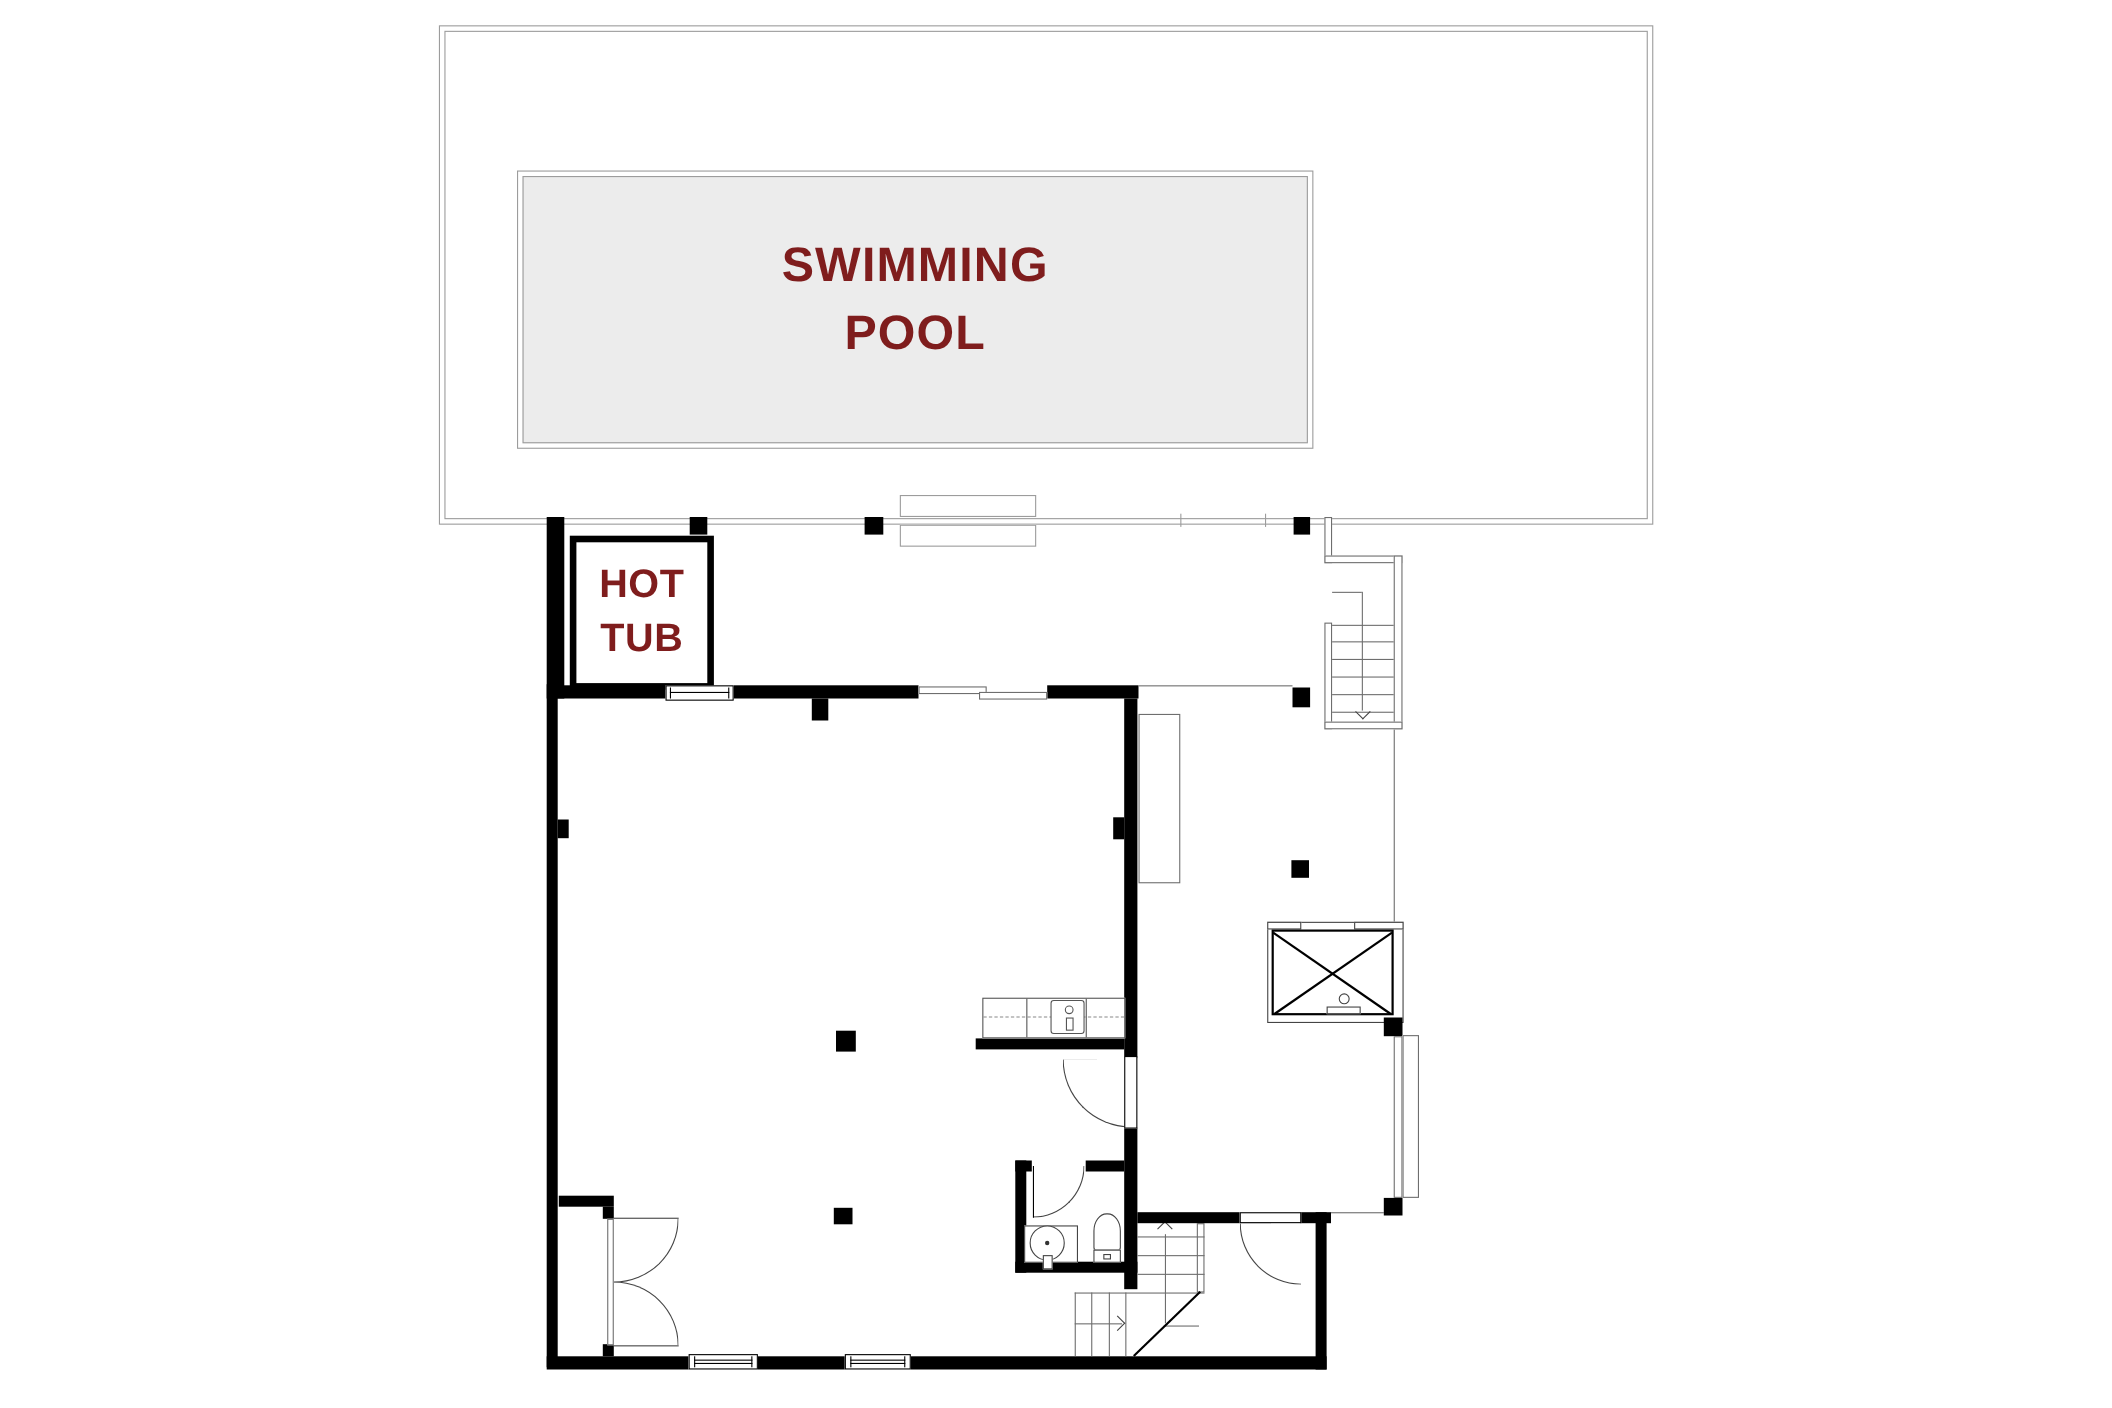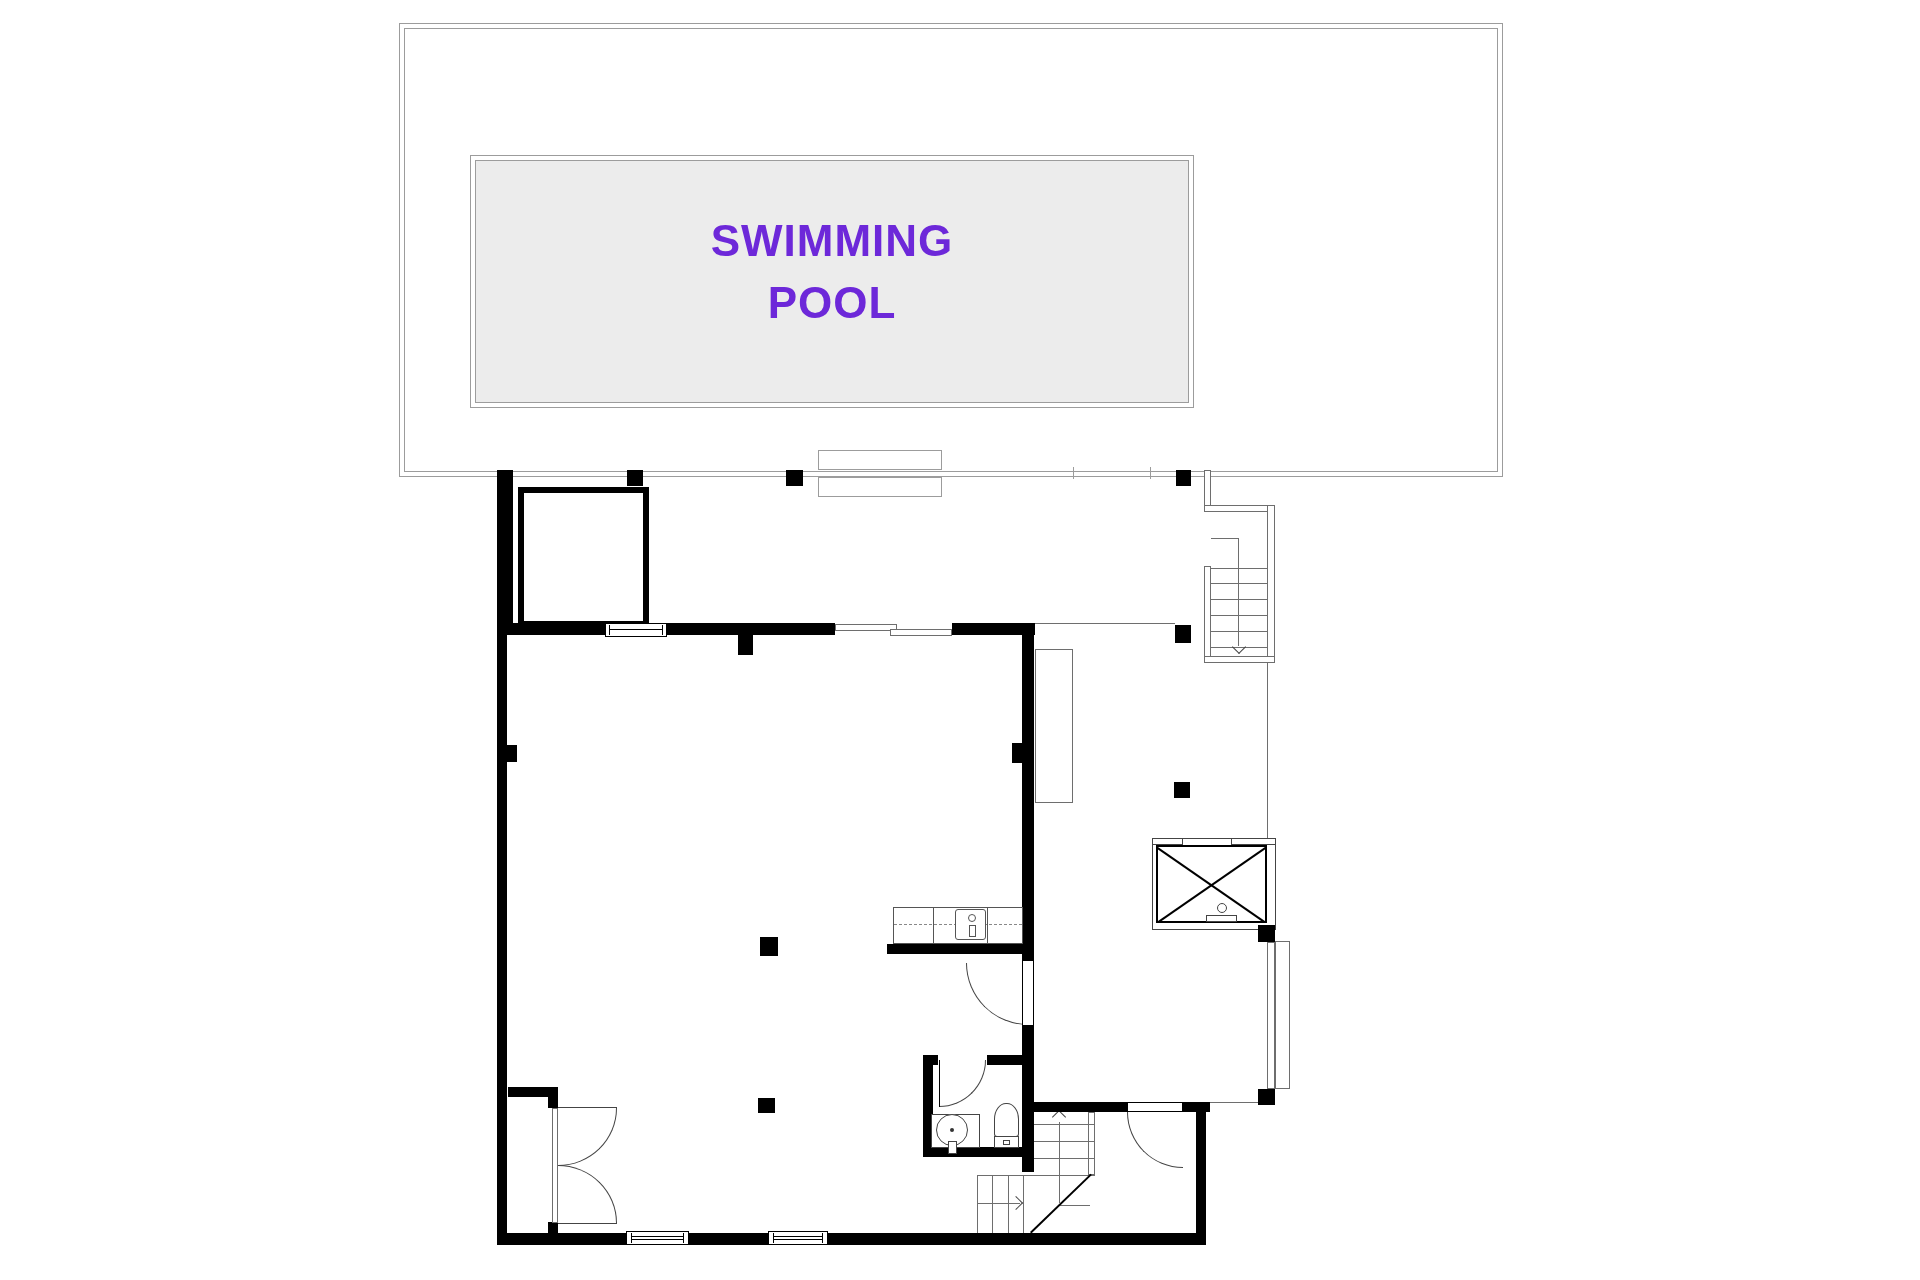--- a/index.html
+++ b/index.html
@@ -9,21 +9,21 @@
   .post{position:absolute;background:#000;}
   .line{position:absolute;background:#6e6e6e;}
   .gline{position:absolute;background:#9c9c9c;}
   .box{position:absolute;border:1px solid #6e6e6e;background:#fff;box-sizing:border-box;}
   .gbox{position:absolute;border:1px solid #9c9c9c;background:transparent;box-sizing:border-box;}
   .wbox{position:absolute;border:1px solid #000;background:#fff;box-sizing:border-box;}
   .fix{position:absolute;border:1px solid #444;background:#fff;box-sizing:border-box;}
   .arc{position:absolute;box-sizing:border-box;border:0 solid #444;}
   .tdiag{position:absolute;height:1.6px;background:#000;transform-origin:0 0;}
   .ah{position:absolute;width:9px;height:9px;border-left:1.6px solid #444;border-top:1.6px solid #444;background:transparent;}
-  .label{position:absolute;font-weight:600;color:#6d28d9;text-align:center;
+  .label{position:absolute;font-weight:600;color:#7f1d1d;text-align:center;
          white-space:pre-line;letter-spacing:1px;}
   .lbl-pool{font-size:44px;line-height:62px;}
   .lbl-game{font-size:46px;line-height:60px;}
   .lbl-hot{font-size:36px;line-height:49px;letter-spacing:0.5px;}
 </style>
 </head>
 <body>
 
 <div id="plan">
 
@@ -36,20 +36,22 @@
 POOL</div>
 
   <div class="gbox" style="left:818px;top:450px;width:124px;height:20px;background:#fff;"></div>
   <div class="gbox" style="left:818px;top:477px;width:124px;height:20px;background:#fff;"></div>
 
   <div class="gline" style="left:1073px;top:467px;width:1px;height:12px;"></div>
   <div class="gline" style="left:1150px;top:467px;width:1px;height:12px;"></div>
 
   <div class="wall" style="left:497px;top:470px;width:16px;height:165px;"></div>
   <div style="position:absolute;left:518px;top:487px;width:131px;height:140px;border:6px solid #000;background:#fff;box-sizing:border-box;"></div>
+  <div class="label lbl-hot" style="left:518px;top:506px;width:131px;">HOT
+TUB</div>
 
   <div class="post" style="left:627px;top:470px;width:16px;height:16px;"></div>
   <div class="post" style="left:786px;top:470px;width:17px;height:16px;"></div>
   <div class="post" style="left:1176px;top:470px;width:15px;height:16px;"></div>
 
   <div class="wall" style="left:497px;top:622px;width:10px;height:621px;"></div>
   <div class="wall" style="left:503px;top:623px;width:102px;height:12px;"></div>
   <div class="wall" style="left:667px;top:623px;width:168px;height:12px;"></div>
   <div class="wall" style="left:952px;top:623px;width:83px;height:12px;"></div>
   <div class="wall" style="left:1022px;top:635px;width:12px;height:327px;"></div>

